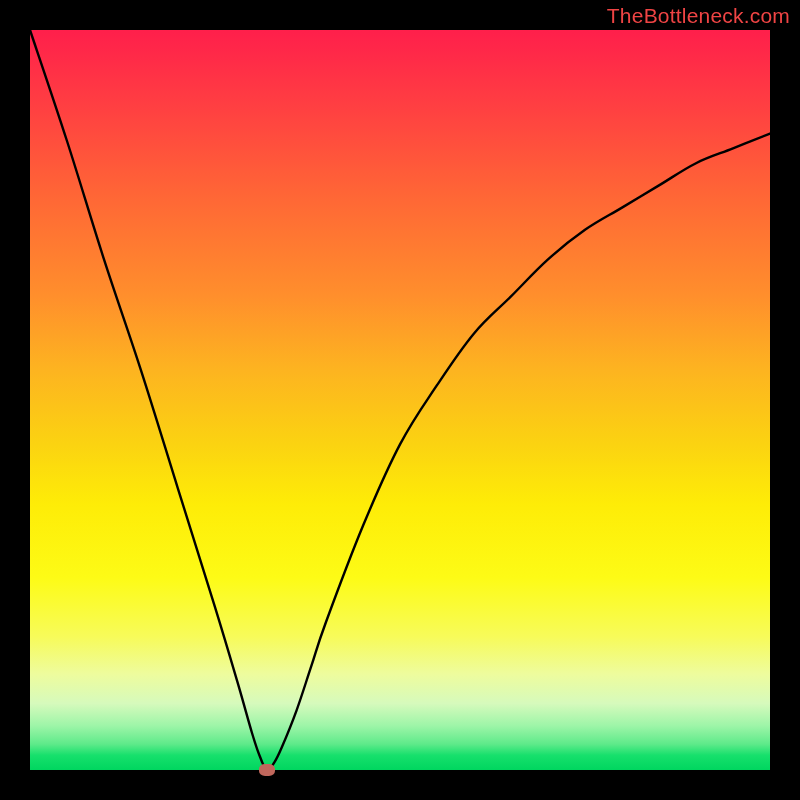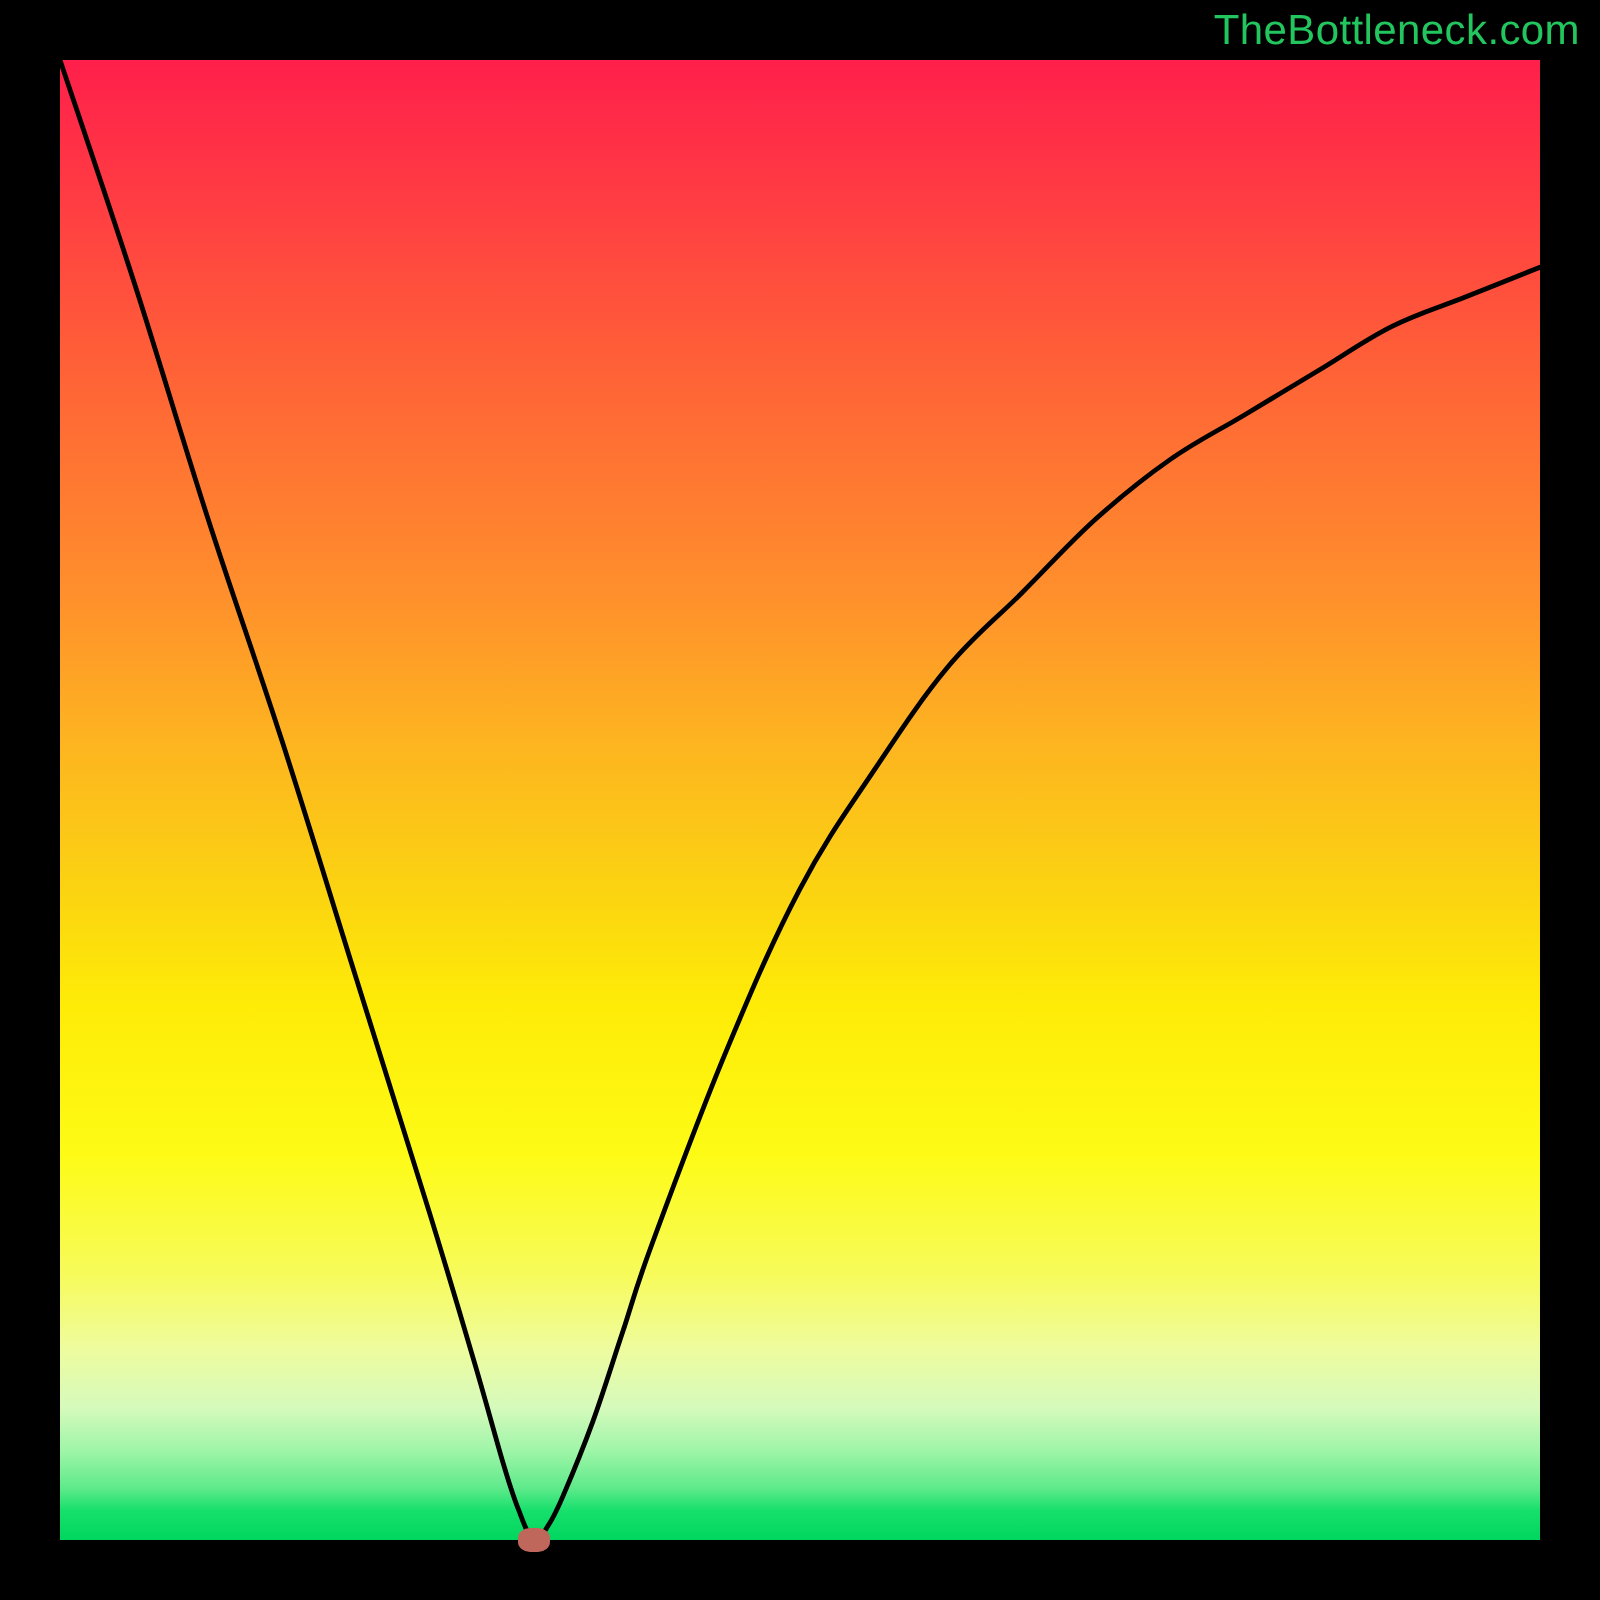--- a/index.html
+++ b/index.html
@@ -55,21 +55,21 @@
     width: 16px;
     height: 12px;
     border-radius: 6px / 5px;
     background: #c0675c;
     transform: translate(-50%, -50%);
   }
   .watermark {
     position: absolute;
     top: 4px;
     right: 10px;
-    color: #22c55e;
+    color: #ef4444;
     font-size: 21px;
     letter-spacing: 0.2px;
     font-weight: 400;
     user-select: none;
   }
 </style>
 </head>
 <body>
 
 <div class="frame">

